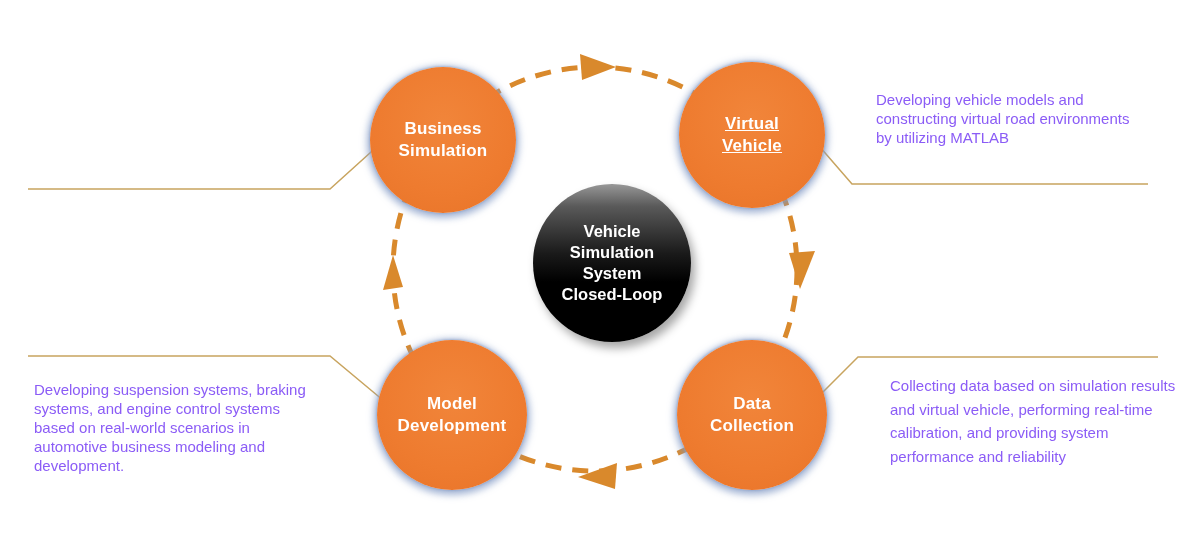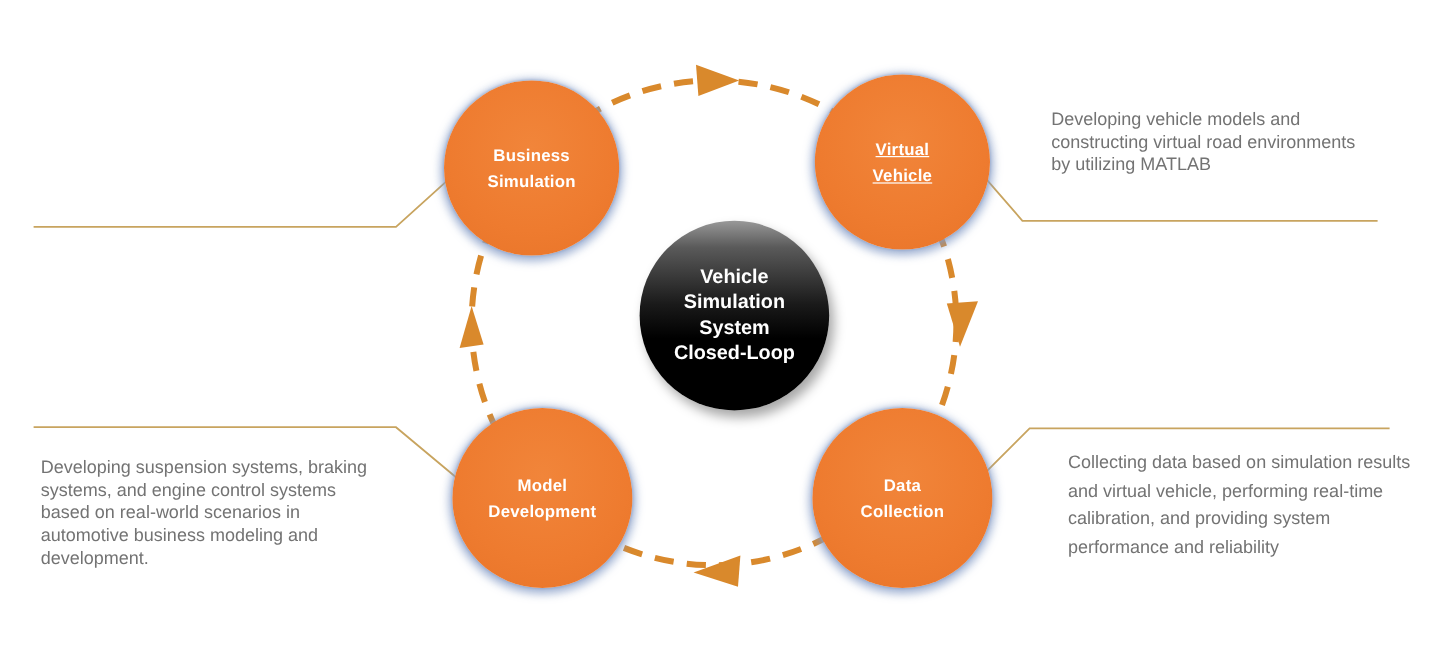--- a/index.html
+++ b/index.html
@@ -10,28 +10,28 @@
   .layer{position:absolute;left:0;top:0;}
   .node{
     position:absolute;border-radius:50%;
     display:flex;align-items:center;justify-content:center;text-align:center;
     color:#fff;font-weight:bold;
   }
   .node-orange{
     background:radial-gradient(circle at 50% 38%, #F1853A 0%, #EE7B2F 60%, #E87429 100%);
     box-shadow:0 2px 7px 3px rgba(125,150,195,0.70), 0 0 2px 1px rgba(150,170,205,0.55);
   }
-  .node-label{white-space:pre-line;font-size:14px;line-height:22px;letter-spacing:.2px;}
+  .node-label{white-space:pre-line;font-size:17px;line-height:22px;letter-spacing:.2px;}
   .node-center{
     background:linear-gradient(180deg,#989898 0%,#5a5a5a 14%,#1a1a1a 44%,#000 62%,#000 100%);
     box-shadow:4px 6px 10px rgba(0,0,0,0.35);
   }
   .center-label{white-space:pre-line;font-size:16.5px;line-height:21px;}
   .desc{
-    position:absolute;color:#737373;font-size:15px;line-height:19px;
+    position:absolute;color:#8b5cf6;font-size:15px;line-height:19px;
     white-space:pre-line;text-align:left;
   }
   .desc-br{line-height:23.5px;}
   
   #node-business{left:370px;top:67px;width:146px;height:146px;}
   #node-virtual{left:679px;top:62px;width:146px;height:146px;text-decoration:underline;}
   #node-model{left:377px;top:340px;width:150px;height:150px;}
   #node-data{left:677px;top:340px;width:150px;height:150px;}
   #node-center{left:533px;top:184px;width:158px;height:158px;}
   

